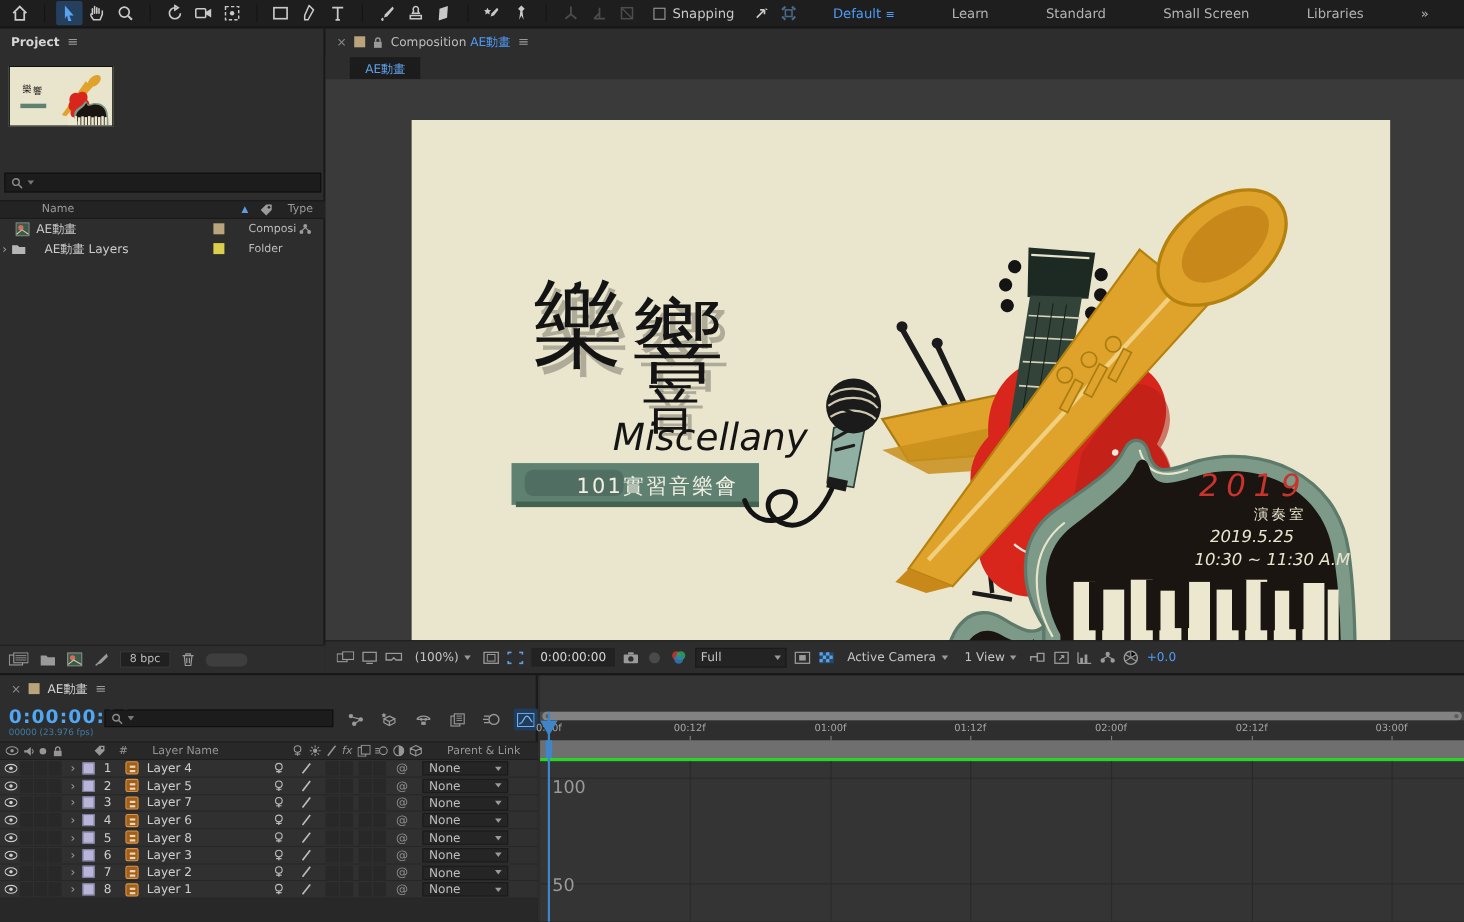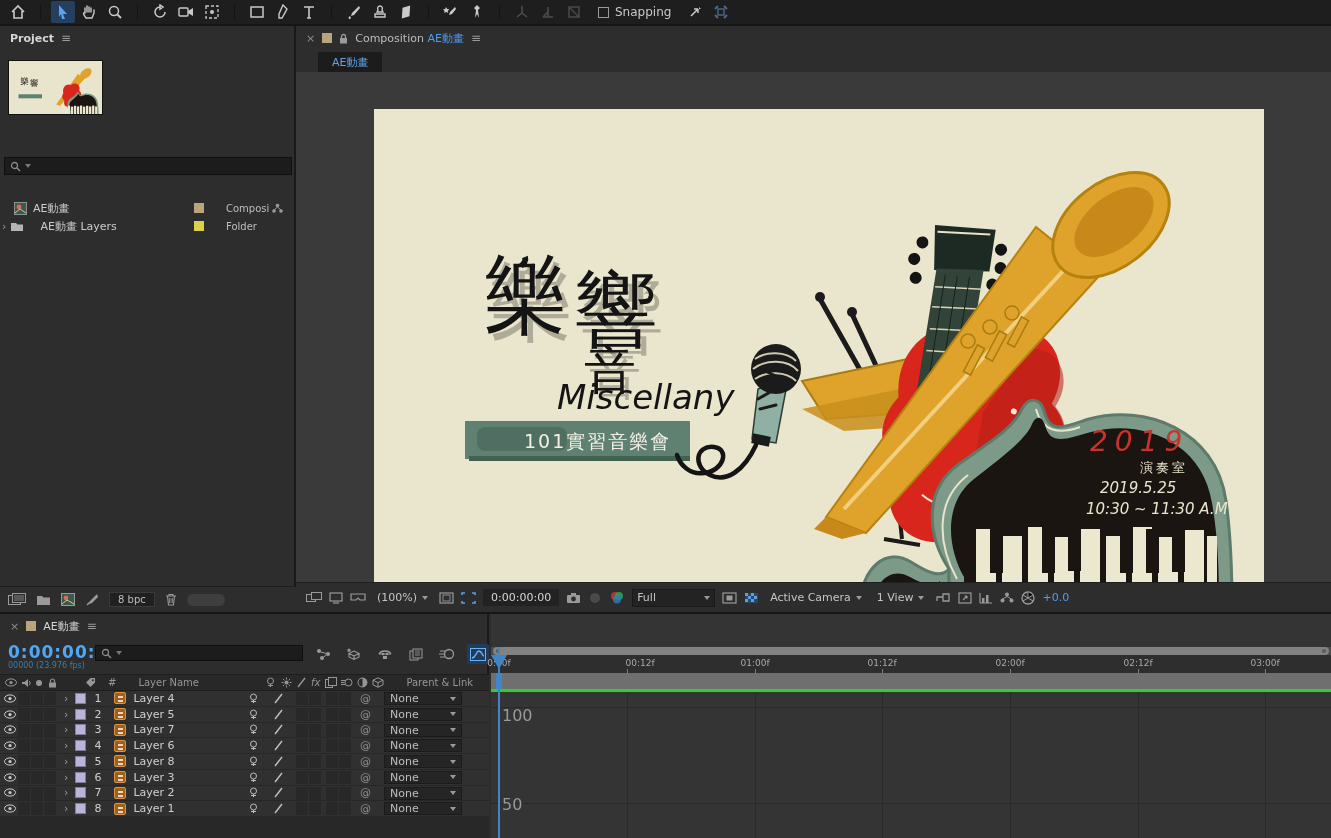--- a/index.html
+++ b/index.html
@@ -201,20 +201,28 @@
           <path d="M11 2 l2 2 l-2 0 Z" fill="#c9c9c9"></path>
         </svg>
       </span>
     <span class="tool ic">
         <svg width="16" height="16">
           <path d="M2 5 L5 2 M11 2 L14 5 M14 11 L11 14 M5 14 L2 11" stroke="#49688a" stroke-width="2"></path>
           <rect x="5" y="5" width="6" height="6" stroke="#49688a" fill="none" stroke-width="1.4"></rect>
         </svg>
       </span>
 
+    <div class="wstabs">
+      <span class="wstab active"><span>Default</span> <span style="font-size:10px;">≡</span></span>
+      <span class="wstab">Learn</span>
+      <span class="wstab">Standard</span>
+      <span class="wstab">Small Screen</span>
+      <span class="wstab">Libraries</span>
+      <span class="wstab">»</span>
+    </div>
   </div>
 
   <div id="project" class="abs panel">
     <div class="tabbar">
       <span style="color:#d6d6d6;font-weight:bold;">Project</span>
       <span class="hamb">≡</span>
     </div>
     <div id="proj-thumb" class="abs">
       <svg width="93" height="53" viewBox="0 0 890 497" preserveAspectRatio="none">
         <rect width="890" height="497" fill="#e9e5cc"></rect>
@@ -243,20 +251,31 @@
       </svg>
     </div>
     <div id="proj-search" class="abs searchbox">
       <span class="ic">
           <svg width="11" height="11">
             <circle cx="4.5" cy="4.5" r="3" stroke="#8a8a8a" fill="none" stroke-width="1.3"></circle>
             <path d="M7 7 L10 10" stroke="#8a8a8a" stroke-width="1.4"></path>
           </svg>
         </span>
       <span class="chev" style="border-top-color:#777;"></span>
+    </div>
+    <div id="proj-cols" class="abs">
+      <span style="margin-left:38px;">Name</span>
+      <span style="margin-left:152px;color:#5c9fe0;font-size:8px;">▲</span>
+      <span class="ic" style="margin-left:10px;">
+          <svg width="12" height="12">
+            <path d="M1 6 L6 1 H11 V6 L6 11 Z" fill="#9b9b9b"></path>
+            <circle cx="8.5" cy="3.5" r="1.2" fill="#232323"></circle>
+          </svg>
+        </span>
+      <span style="margin-left:14px;">Type</span>
     </div>
     <div class="abs" style="left:0;top:173px;width:296px;">
       <div class="pitem">
         <span class="ic" style="margin-left:14px;">
             <svg width="13" height="13">
               <rect x="0.5" y="0.5" width="12" height="12" stroke="#8f8f8f" fill="#3a5a4a"></rect>
               <circle cx="5" cy="5" r="2.4" fill="#d76a5a"></circle>
               <path d="M1 11 L6 7 L12 11" stroke="#cfc79a" fill="none"></path>
             </svg>
           </span>
@@ -999,21 +1018,21 @@
     </div>
 
     <div id="tl-right" class="abs">
       <div id="navbar" class="abs">
         <div id="navpill" class="abs"></div>
         <span class="navdot" style="left:5px;"></span>
         <span class="navdot" style="right:5px;"></span>
       </div>
       <div id="ruler" class="abs">
         <span class="tick" style="left:8px;">0:00f</span>
-        <span class="tick" style="left:149px;">00:12f</span>
+        <span class="tick" style="left:136px;">00:12f</span>
         <span class="tick" style="left:264px;">01:00f</span>
         <span class="tick" style="left:391px;">01:12f</span>
         <span class="tick" style="left:519px;">02:00f</span>
         <span class="tick" style="left:647px;">02:12f</span>
         <span class="tick" style="left:774px;">03:00f</span>
         <span class="tickmark" style="left:136px;"></span>
           <span class="tickmark" style="left:264px;"></span>
           <span class="tickmark" style="left:391px;"></span>
           <span class="tickmark" style="left:519px;"></span>
           <span class="tickmark" style="left:647px;"></span>

